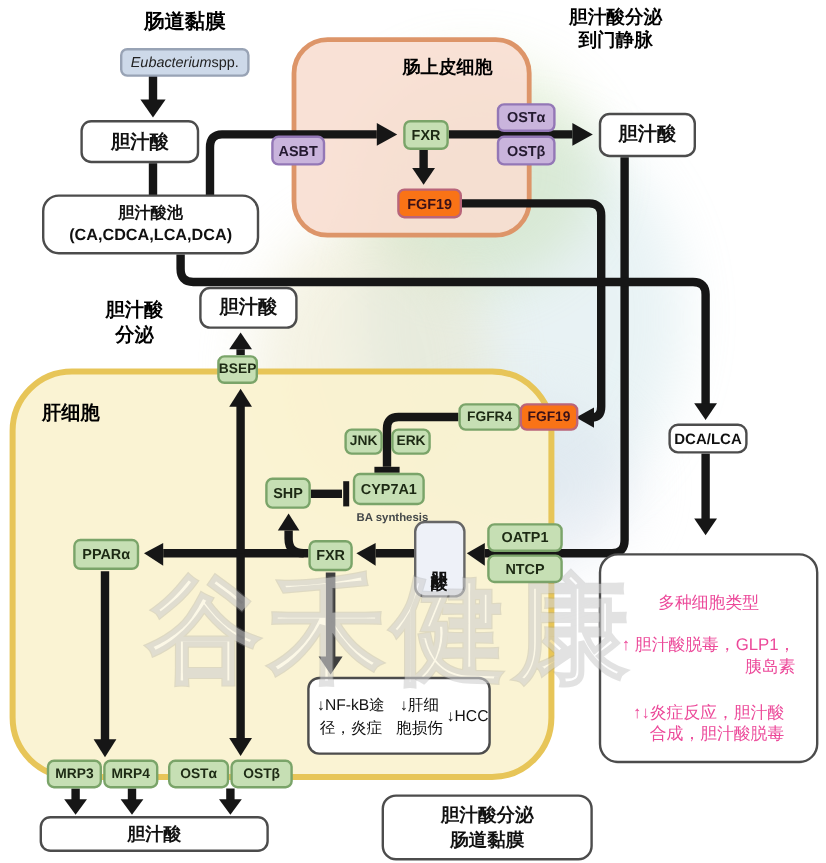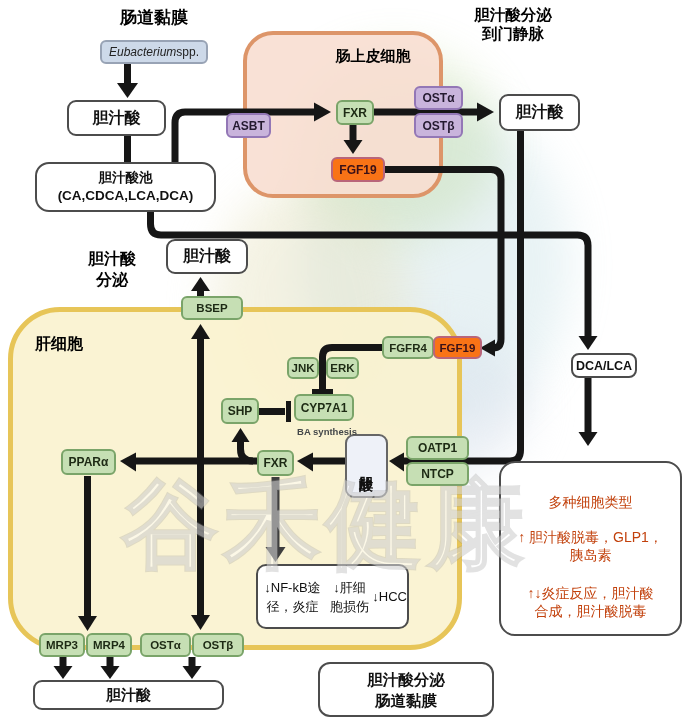--- a/index.html
+++ b/index.html
@@ -14,21 +14,21 @@
   .bluebox{background:#cdd9e9;border:2px solid #98a3b5;border-radius:6px;}
   .wbox{background:#ffffff;border:2px solid #4c4c4c;border-radius:9px;}
   .cell{position:absolute;box-sizing:border-box;z-index:1;}
   .cnlabel{position:absolute;font-weight:bold;color:#000000;text-align:center;z-index:5;}
   .leaf{position:absolute;border-radius:50%;filter:blur(22px);z-index:0;}
   svg.lines{position:absolute;left:0;top:0;z-index:3;}
   .vtext{writing-mode:vertical-lr;text-orientation:upright;font-weight:bold;font-size:14px;letter-spacing:1px;}
   .watermark{position:absolute;left:122px;top:462px;width:440px;z-index:9;pointer-events:none;
              font-size:96px;font-weight:bold;letter-spacing:6px;white-space:nowrap;
              color:rgba(255,255,255,0.45);-webkit-text-stroke:2px rgba(150,150,150,0.28);}
-  .panel-text{font-size:14px;line-height:18px;color:#c2410c;text-align:center;}
+  .panel-text{font-size:14px;line-height:18px;color:#ec4899;text-align:right;}
 </style>
 </head>
 <body>
 
 <div id="stage">
 
   <div class="leaf" style="left:300px;top:100px;width:270px;height:330px;background:#aed3da;opacity:.28;"></div>
   <div class="leaf" style="left:290px;top:50px;width:210px;height:190px;background:#b5d48e;opacity:.30;"></div>
   <div class="leaf" style="left:210px;top:180px;width:200px;height:260px;background:#e7e3c2;opacity:.45;"></div>
   <div class="leaf" style="left:330px;top:330px;width:200px;height:150px;background:#d9e1ec;opacity:.5;"></div>
@@ -128,21 +128,21 @@
     <span>胆汁酸</span>
     </div>
 
   <div class="cnlabel" style="left:72px;top:248px;width:80px;font-size:16px;line-height:21px;">
     <div>胆汁酸</div>
     <div>分泌</div>
   </div>
   <div class="box wbox" style="left:166px;top:239px;width:82px;height:35px;font-weight:bold;font-size:16px;">
     <span>胆汁酸</span>
     </div>
-  <div class="box gbox" style="left:181px;top:296px;width:62px;height:24px;font-size:11.5px;">
+  <div class="box gbox" style="left:181px;top:296px;width:34px;height:24px;font-size:11.5px;">
     <span>BSEP</span>
     </div>
 
   <div class="cnlabel" style="left:30px;top:334px;width:70px;font-size:16px;text-align:left;padding-left:5px;">肝细胞</div>
   <div class="box gbox" style="left:382px;top:336px;width:52px;height:23px;font-size:11.5px;">
     <span>FGFR4</span>
     </div>
   <div class="box kbox" style="left:433px;top:336px;width:49px;height:23px;font-size:11.5px;">
     <span>FGF19</span>
     </div>
@@ -168,21 +168,21 @@
   <div class="box gbox" style="left:406px;top:436px;width:63px;height:24px;">
     <span>OATP1</span>
     </div>
   <div class="box gbox" style="left:406px;top:462px;width:63px;height:24px;">
     <span>NTCP</span>
     </div>
   <div class="box gbox" style="left:61px;top:449px;width:55px;height:26px;">
     <span>PPARα</span>
     </div>
 
-  <div class="box wbox" style="left:557px;top:353px;width:66px;height:25px;border-radius:8px;font-size:12.5px;font-weight:bold;margin-left:14px;">
+  <div class="box wbox" style="left:557px;top:353px;width:66px;height:25px;border-radius:8px;font-size:12.5px;font-weight:bold;">
     <span>DCA/LCA</span>
     </div>
   <div class="box wbox" style="left:499px;top:461px;width:183px;height:175px;border-radius:16px;flex-direction:column;justify-content:flex-start;padding-top:30px;">
     <div class="panel-text">多种细胞类型</div>
     <div class="panel-text" style="margin-top:17px;">
       <div>↑ 胆汁酸脱毒，GLP1，</div>
       <div>胰岛素</div>
     </div>
     <div class="panel-text" style="margin-top:20px;">
       <div>↑↓炎症反应，胆汁酸</div>

